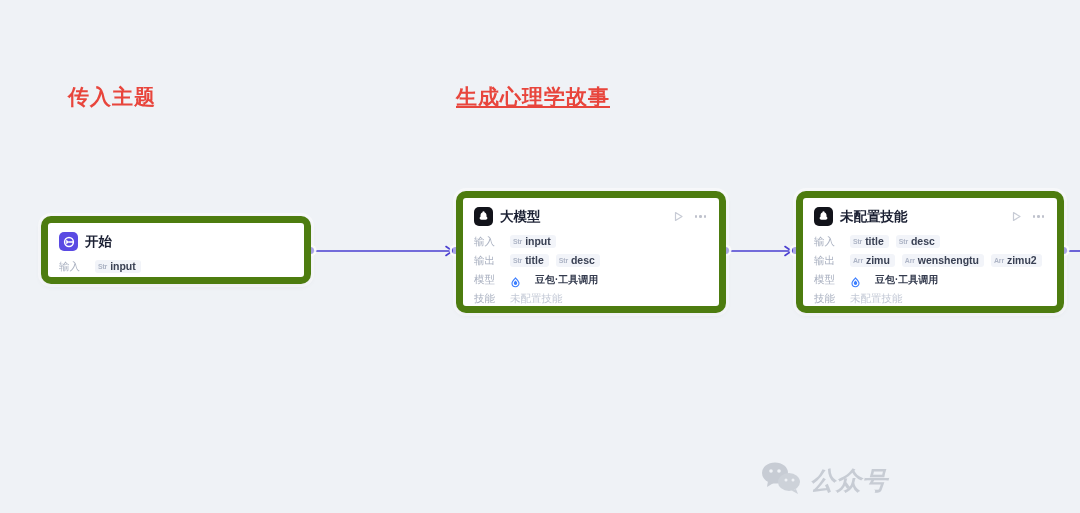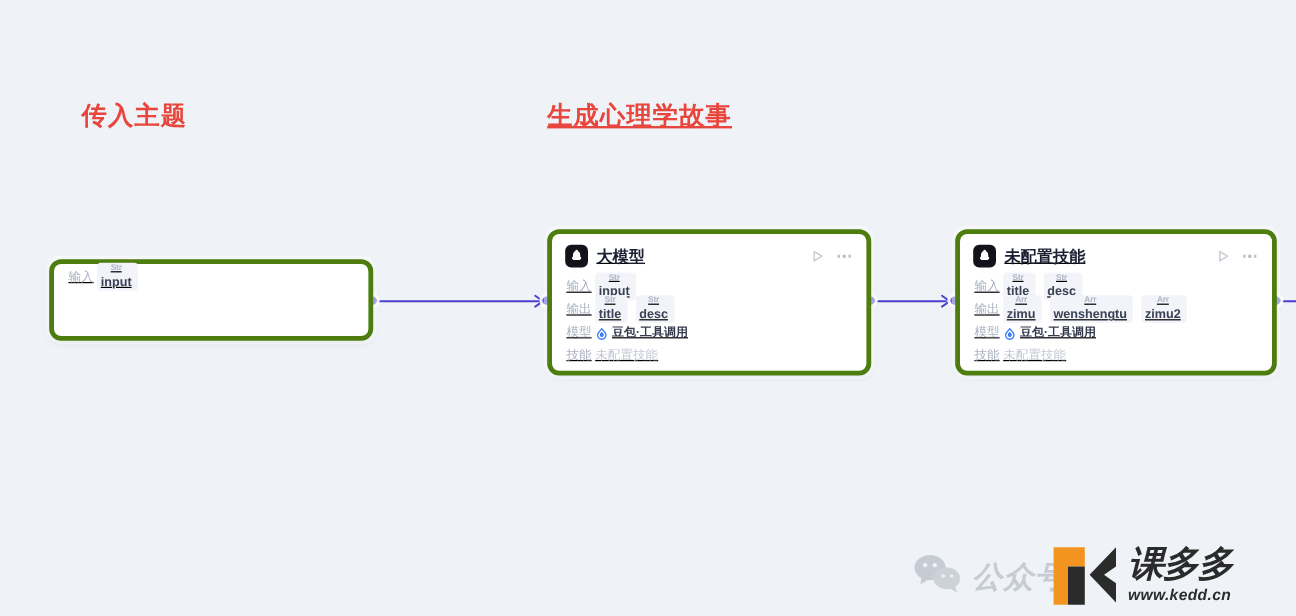--- a/index.html
+++ b/index.html
@@ -26,24 +26,23 @@
     line-height: 1;
   }
   .annot.a0 { left: 68px;  top: 86px; }
   .annot.a1 { left: 456px; top: 86px; text-decoration: underline; }
   .annot.a2 { left: 806px; top: 100px; }
 
   
   .node {
     position: absolute;
     background: #ffffff;
-    border: 4px solid #4d7c0f;
+    border: 7px solid #4d7c0f;
     border-radius: 10px;
     box-shadow: 0 2px 6px rgba(30,40,70,.07), 0 0 0 3px rgba(255,255,255,.55);
-    text-decoration: underline;
   }
   .node-start { left: 41px;  top: 216px; width: 270px; height: 68px; }
   .node-llm   { left: 456px; top: 191px; width: 270px; height: 122px; }
   .node-story { left: 796px; top: 191px; width: 268px; height: 122px; }
 
   .node-head {
     display: flex; align-items: center;
     padding: 9px 11px 5px 11px;
     gap: 7px;
   }
@@ -73,39 +72,37 @@
   .dots { display: flex; gap: 2px; }
   .dots i {
     width: 2.6px; height: 2.6px; border-radius: 50%;
     background: #8a90a3; display: block;
   }
 
   
   .node-body { padding: 1px 11px 8px 11px; }
   .row {
     display: flex; align-items: center;
-    gap: 3px;
+    gap: 14px;
     height: 19px;
-    text-align: right;
   }
   .row-label {
     font-size: 10.5px;
     color: #a9b0c0;
     width: 22px;
     flex: 0 0 auto;
     white-space: nowrap;
   }
   .chips { display: flex; align-items: center; gap: 7px; flex-wrap: nowrap; }
   .chip {
     display: inline-flex; align-items: center; gap: 3px;
     background: #f2f4f9;
     border-radius: 3px;
     padding: 1.5px 5px 1.5px 3px;
     line-height: 1;
-    flex-direction: column;
   }
   .chip-type {
     font-size: 7px;
     color: #aeb5c6;
     font-weight: 700;
     letter-spacing: -.2px;
   }
   .chip-name {
     font-size: 10.5px;
     color: #3a4154;
@@ -189,20 +186,30 @@
     <line x1="0" y1="8" x2="16" y2="8" stroke="#4a3fd0" stroke-width="1.6"></line>
   </svg>
 
   <div class="port" style="left:307px;  top:247px;"></div>
   <div class="port" style="left:452px;  top:247px;"></div>
   <div class="port" style="left:722px;  top:247px;"></div>
   <div class="port" style="left:792px;  top:247px;"></div>
   <div class="port" style="left:1060px; top:247px;"></div>
 
   <div class="node node-start">
+    <div class="node-head">
+      <span class="icon-box icon-start">
+        <svg width="12" height="12" viewBox="0 0 12 12">
+          <circle cx="6" cy="6" r="4.4" fill="none" stroke="#ffffff" stroke-width="1.5"></circle>
+          <path d="M6 6 L9.6 6" stroke="#ffffff" stroke-width="1.5" stroke-linecap="round"></path>
+          <path d="M3.2 3.4 L6 6 L3.2 8.6" fill="#ffffff"></path>
+        </svg>
+      </span>
+      <span class="node-title">开始</span>
+    </div>
     <div class="node-body">
       <div class="row">
         <span class="row-label">输入</span>
         <span class="chips">
           <span class="chip">
             <span class="chip-type">Str</span>
             <span class="chip-name">input</span>
           </span>
         </span>
       </div>
@@ -360,26 +367,15 @@
         <path d="M8 21 L7 27 L13.5 23 Z" fill="#c7ccd4"></path>
         <ellipse cx="29" cy="22" rx="11" ry="9" fill="#cdd2d9"></ellipse>
         <path d="M36 29 L38 34 L31.5 30.5 Z" fill="#cdd2d9"></path>
         <circle cx="11" cy="11" r="1.8" fill="#eff2f6"></circle>
         <circle cx="19" cy="11" r="1.8" fill="#eff2f6"></circle>
         <circle cx="26" cy="20" r="1.5" fill="#eff2f6"></circle>
         <circle cx="33" cy="20" r="1.5" fill="#eff2f6"></circle>
       </svg>
     </span>
     <span class="wm-text">公众号</span>
-    <span class="wm-logo">
-      <svg width="66" height="62" viewBox="0 0 66 62" style="position:absolute; left:-18px; top:-8px;">
-        <path d="M8 8 H34 V24 H20 V56 H8 Z" fill="#f2941f"></path>
-        <path d="M20 24 H34 V56 H20 Z" fill="#2b2b2b"></path>
-        <path d="M60 8 L38 31 L60 54 L60 38 L50 31 L60 24 Z" fill="#2b2b2b"></path>
-      </svg>
-      <span style="display:inline-block; margin-left:52px;">
-        <span class="wm-cn">课多多</span>
-        <span class="wm-url" style="display:block;">www.kedd.cn</span>
-      </span>
-    </span>
   </div>
 
 </div>
 
 </body></html>

